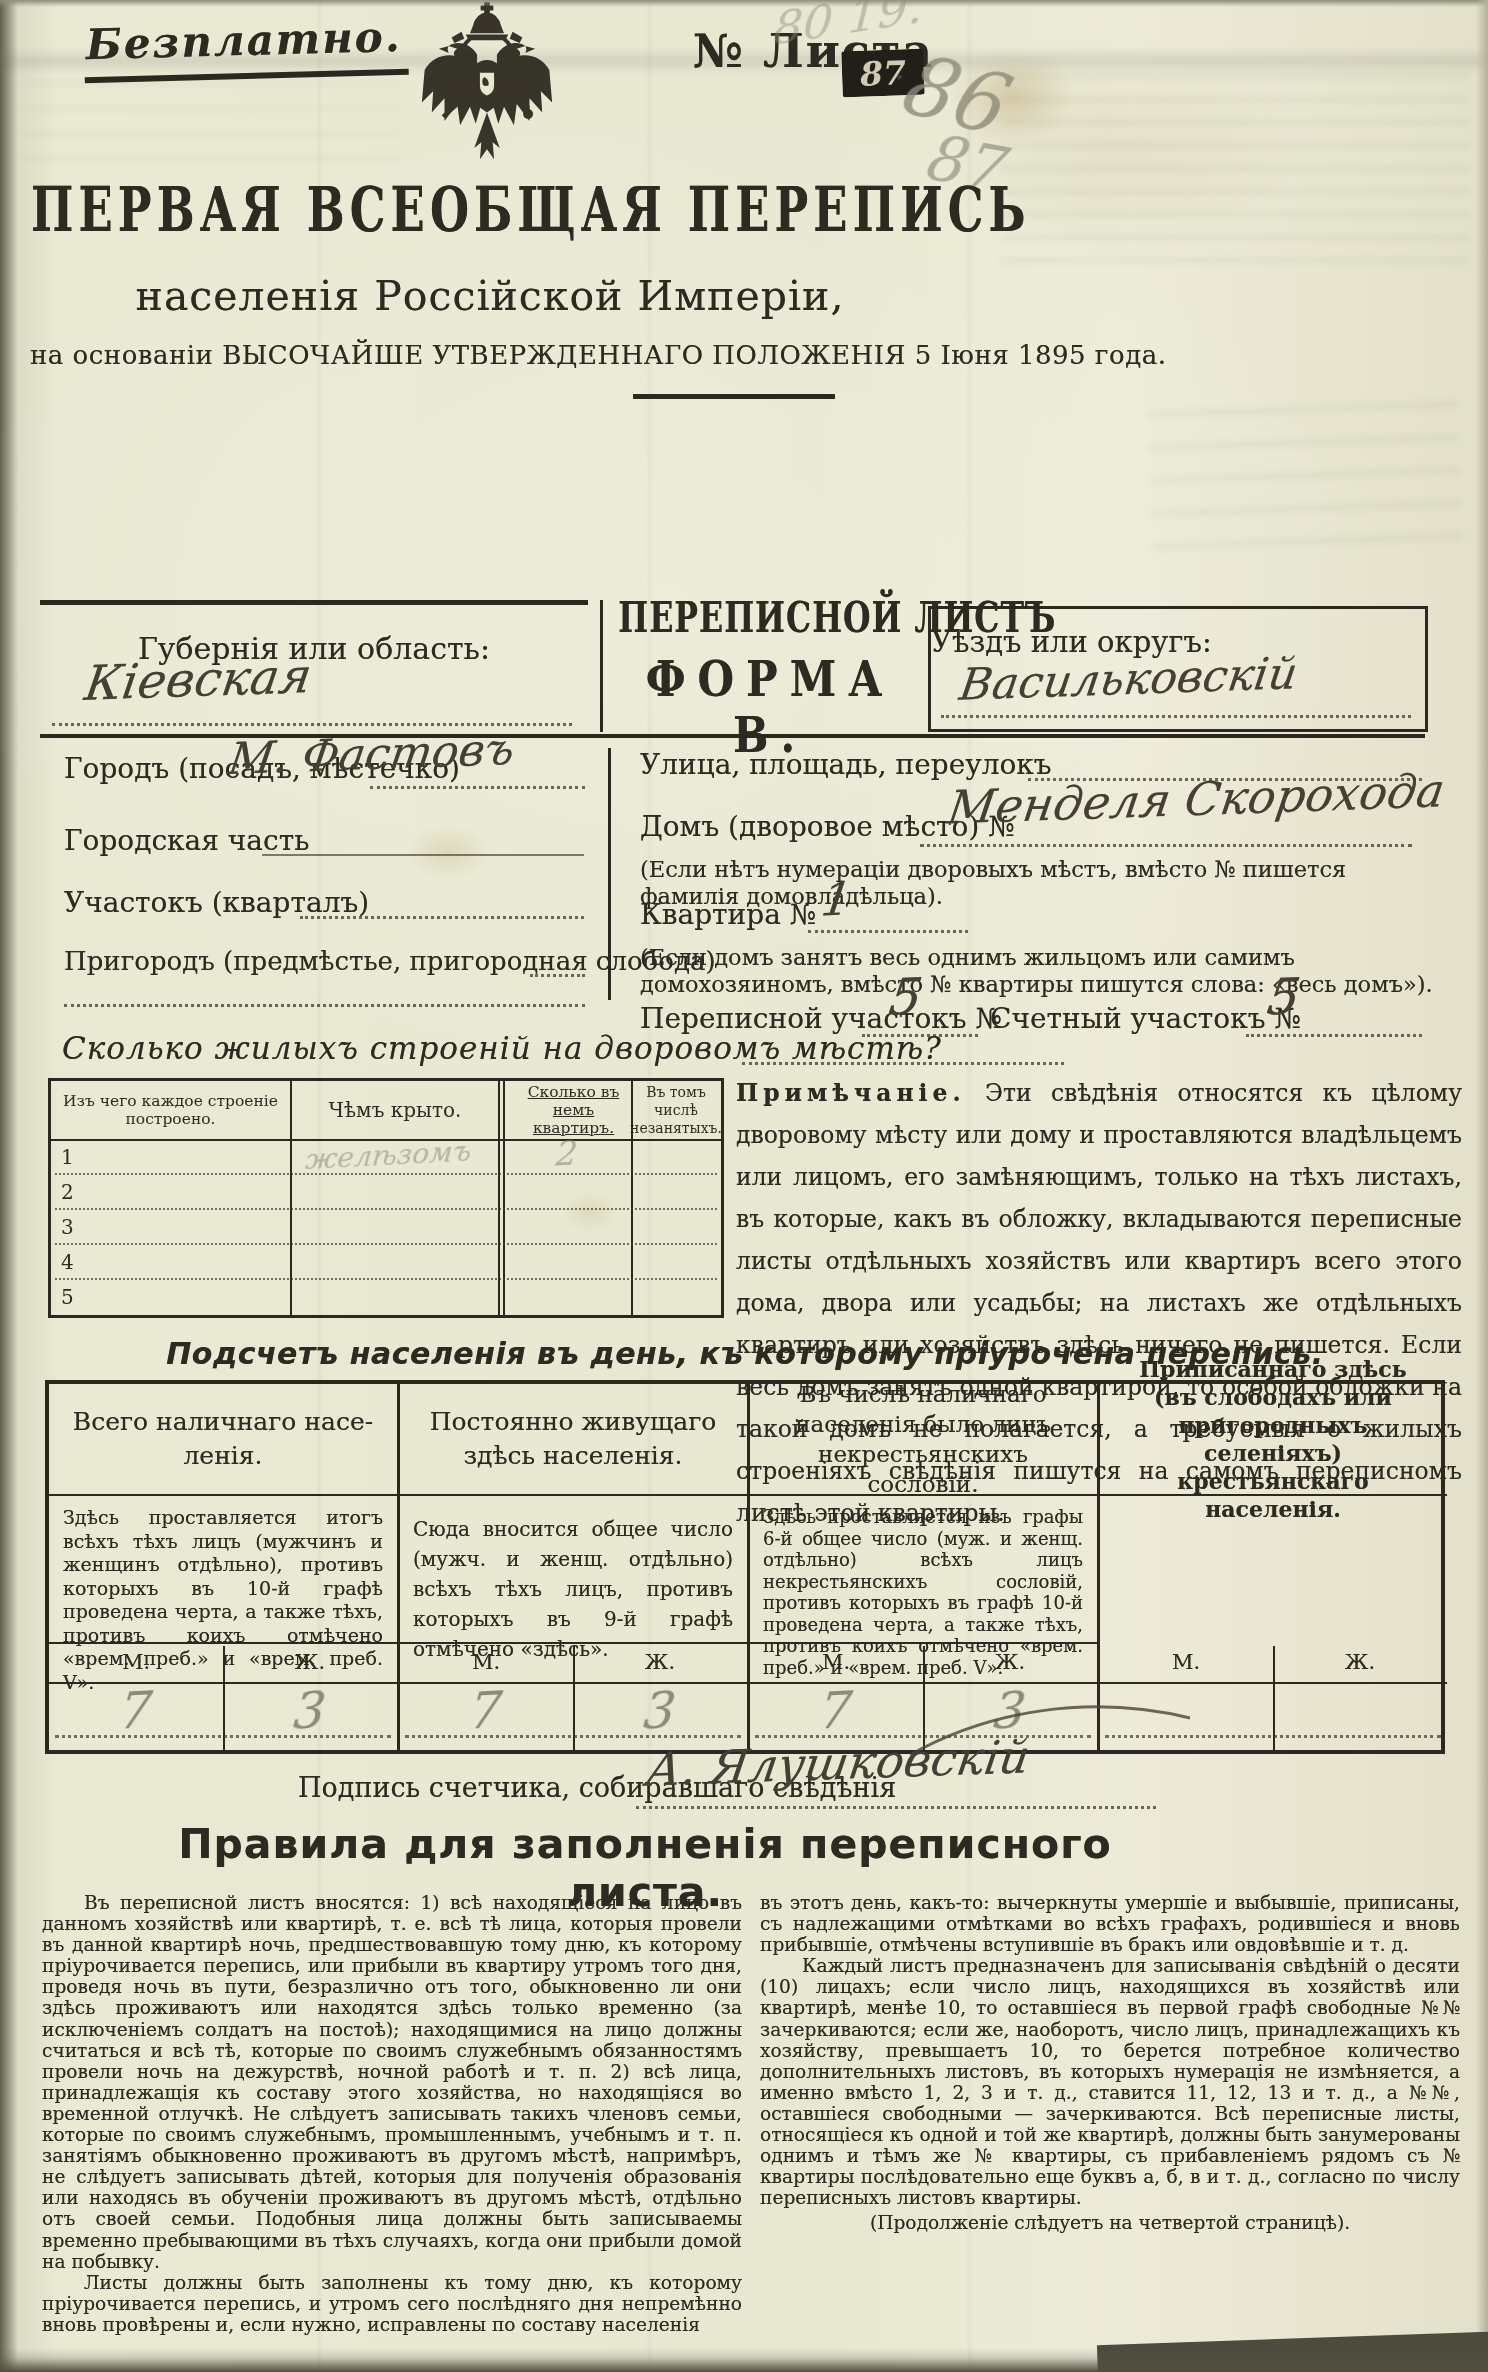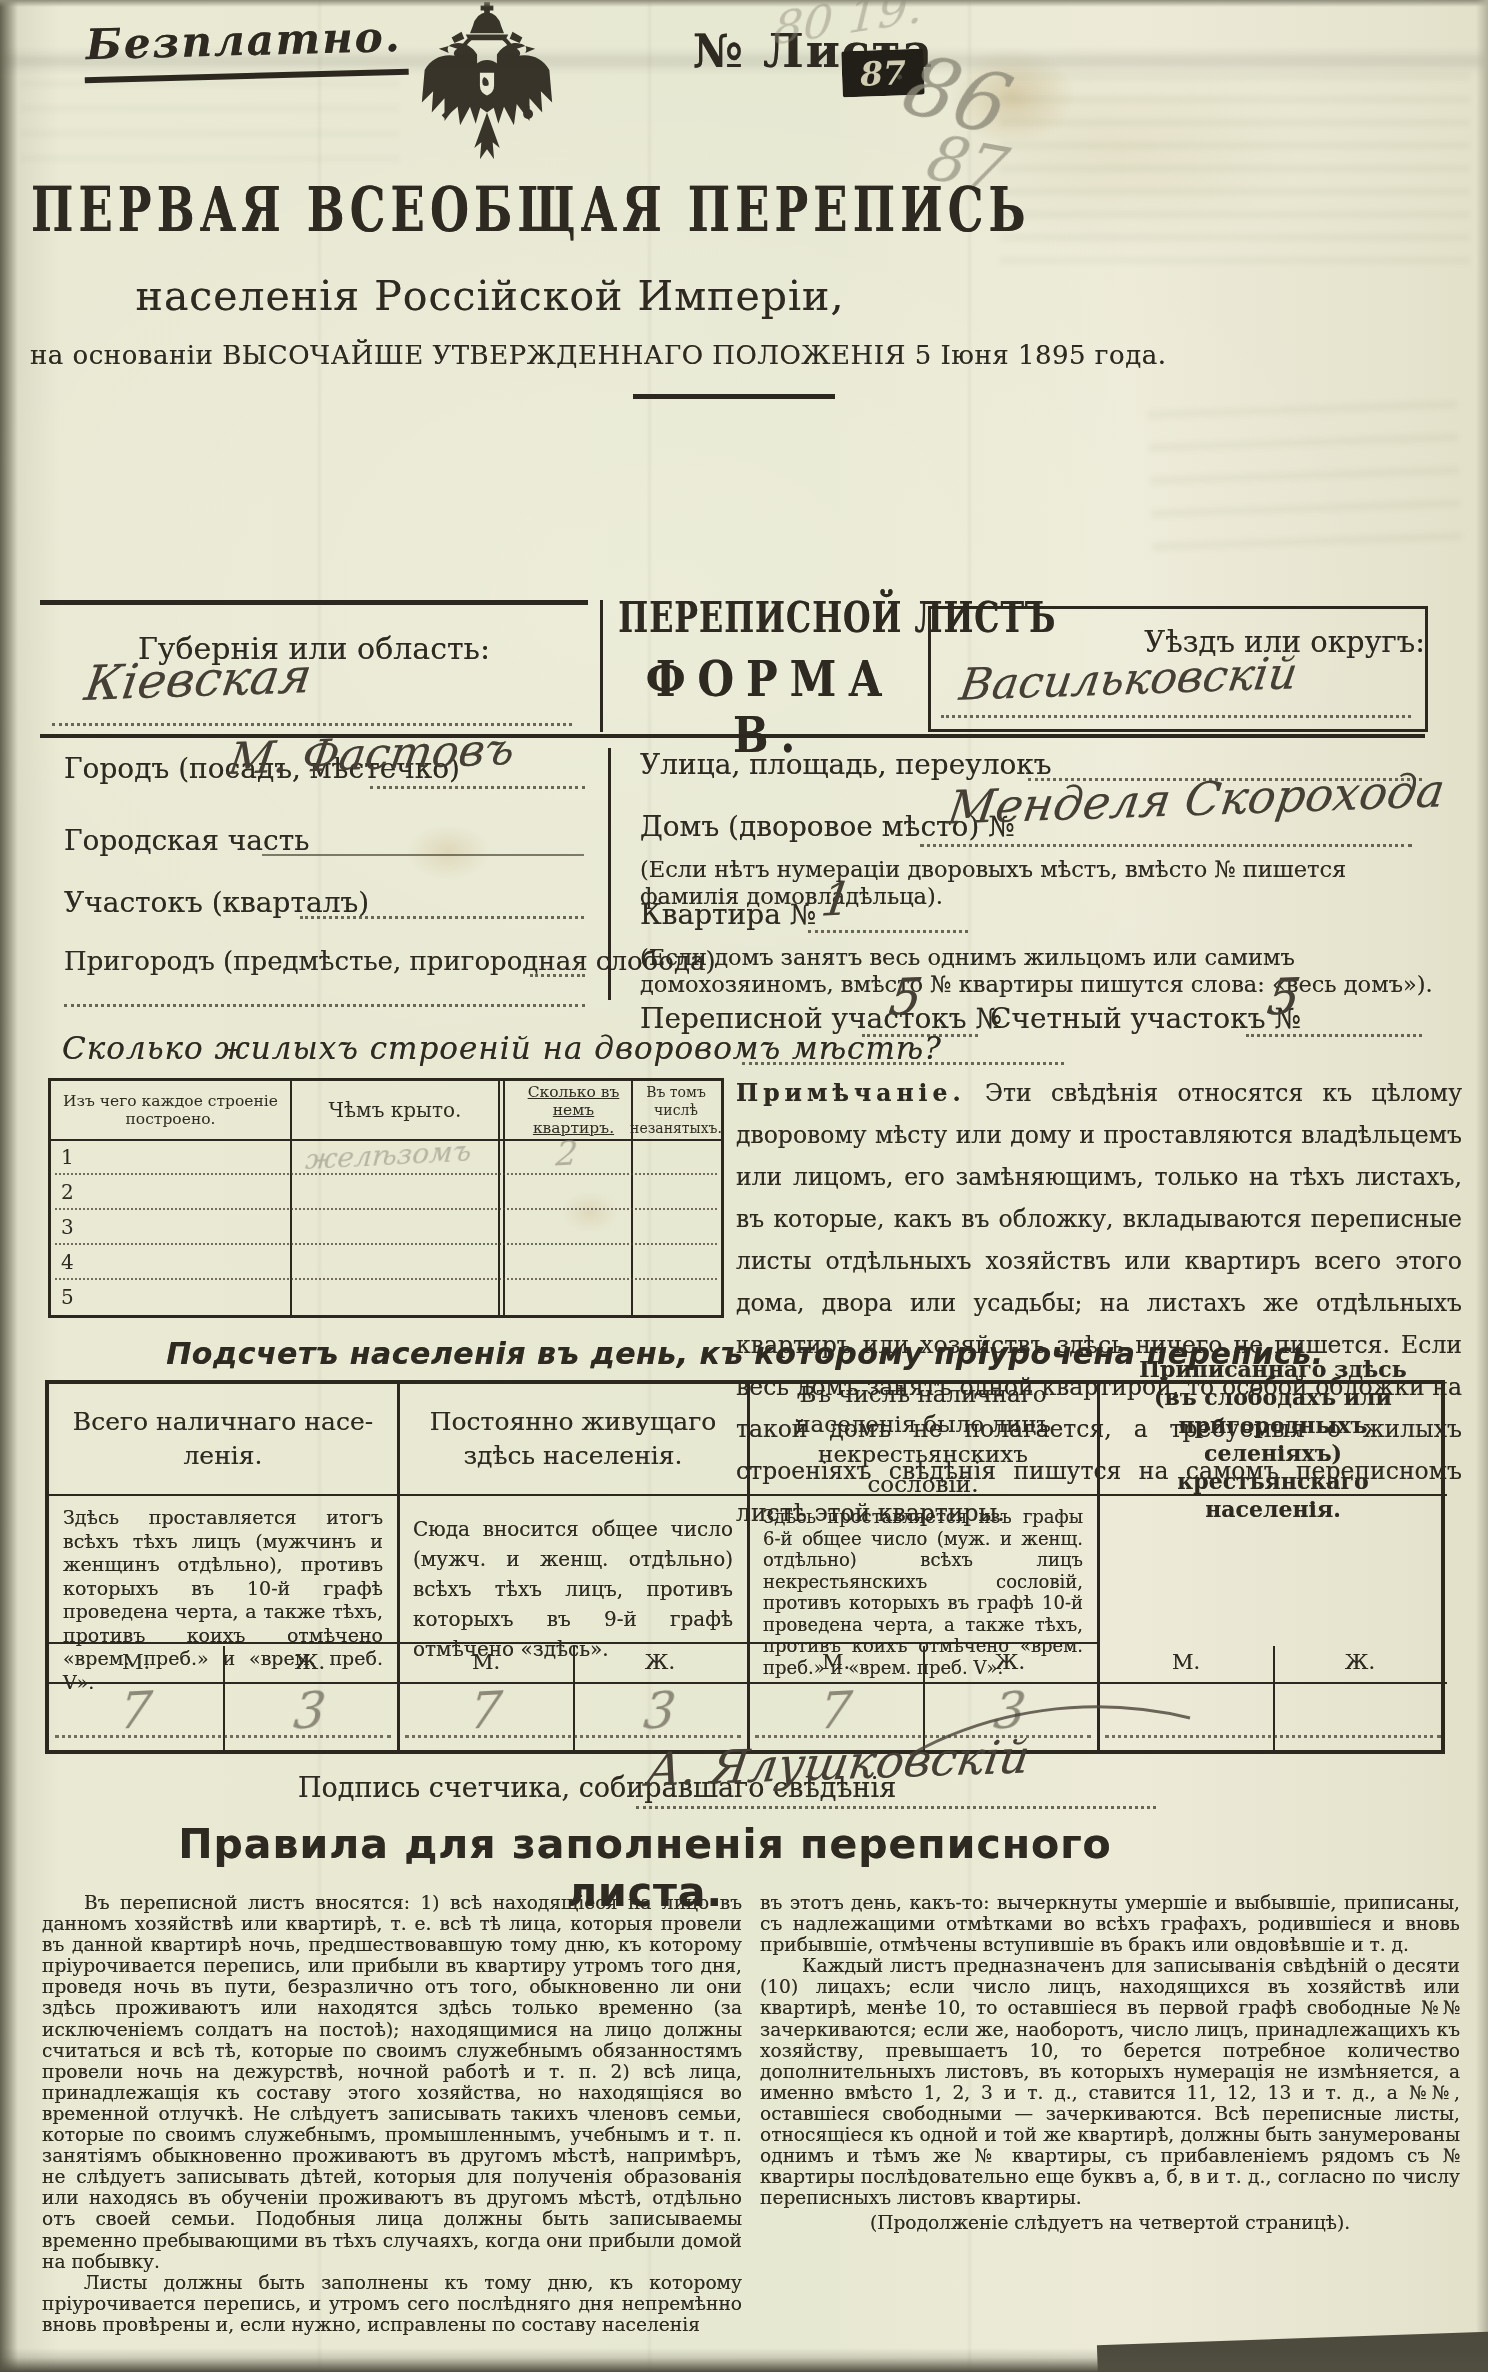--- a/index.html
+++ b/index.html
@@ -74,21 +74,21 @@
   .gub-box{left:40px;top:600px;width:548px;height:130px;border-top:5px solid #2c2820;}
   .gub-label{position:absolute;left:0;top:26px;width:100%;text-align:center;font-size:30px;}
   .gub-hw{position:absolute;left:46px;top:46px;font-size:48px;}
   .gub-dots{left:12px;top:118px;width:520px;}
   .vline1{left:600px;top:600px;width:3px;height:132px;}
   .form-t1{left:612px;top:598px;width:316px;font-size:33px;font-weight:bold;letter-spacing:1px;
     transform:scale(.96,1.3);transform-origin:center;white-space:nowrap;}
   .form-t2{left:612px;top:658px;width:316px;font-size:42px;font-weight:bold;letter-spacing:12px;
     transform:scaleY(1.15);}
   .uezd-box{left:928px;top:606px;width:494px;height:120px;border:3px solid #2c2820;}
-  .uezd-label{position:absolute;left:0;top:16px;width:100%;text-align:right;font-size:29px;}
+  .uezd-label{position:absolute;left:0;top:16px;width:100%;text-align:left;font-size:29px;}
   .uezd-hw{position:absolute;left:30px;top:44px;font-size:44px;}
   .uezd-dots{left:10px;top:106px;width:470px;}
   .hrule-main{left:40px;top:734px;width:1385px;height:4px;}
 
   
   .lbl{font-size:28px;white-space:nowrap;}
   .note{font-size:22.5px;line-height:27px;}
   .vline2{left:608px;top:748px;width:3px;height:252px;}
 
   

